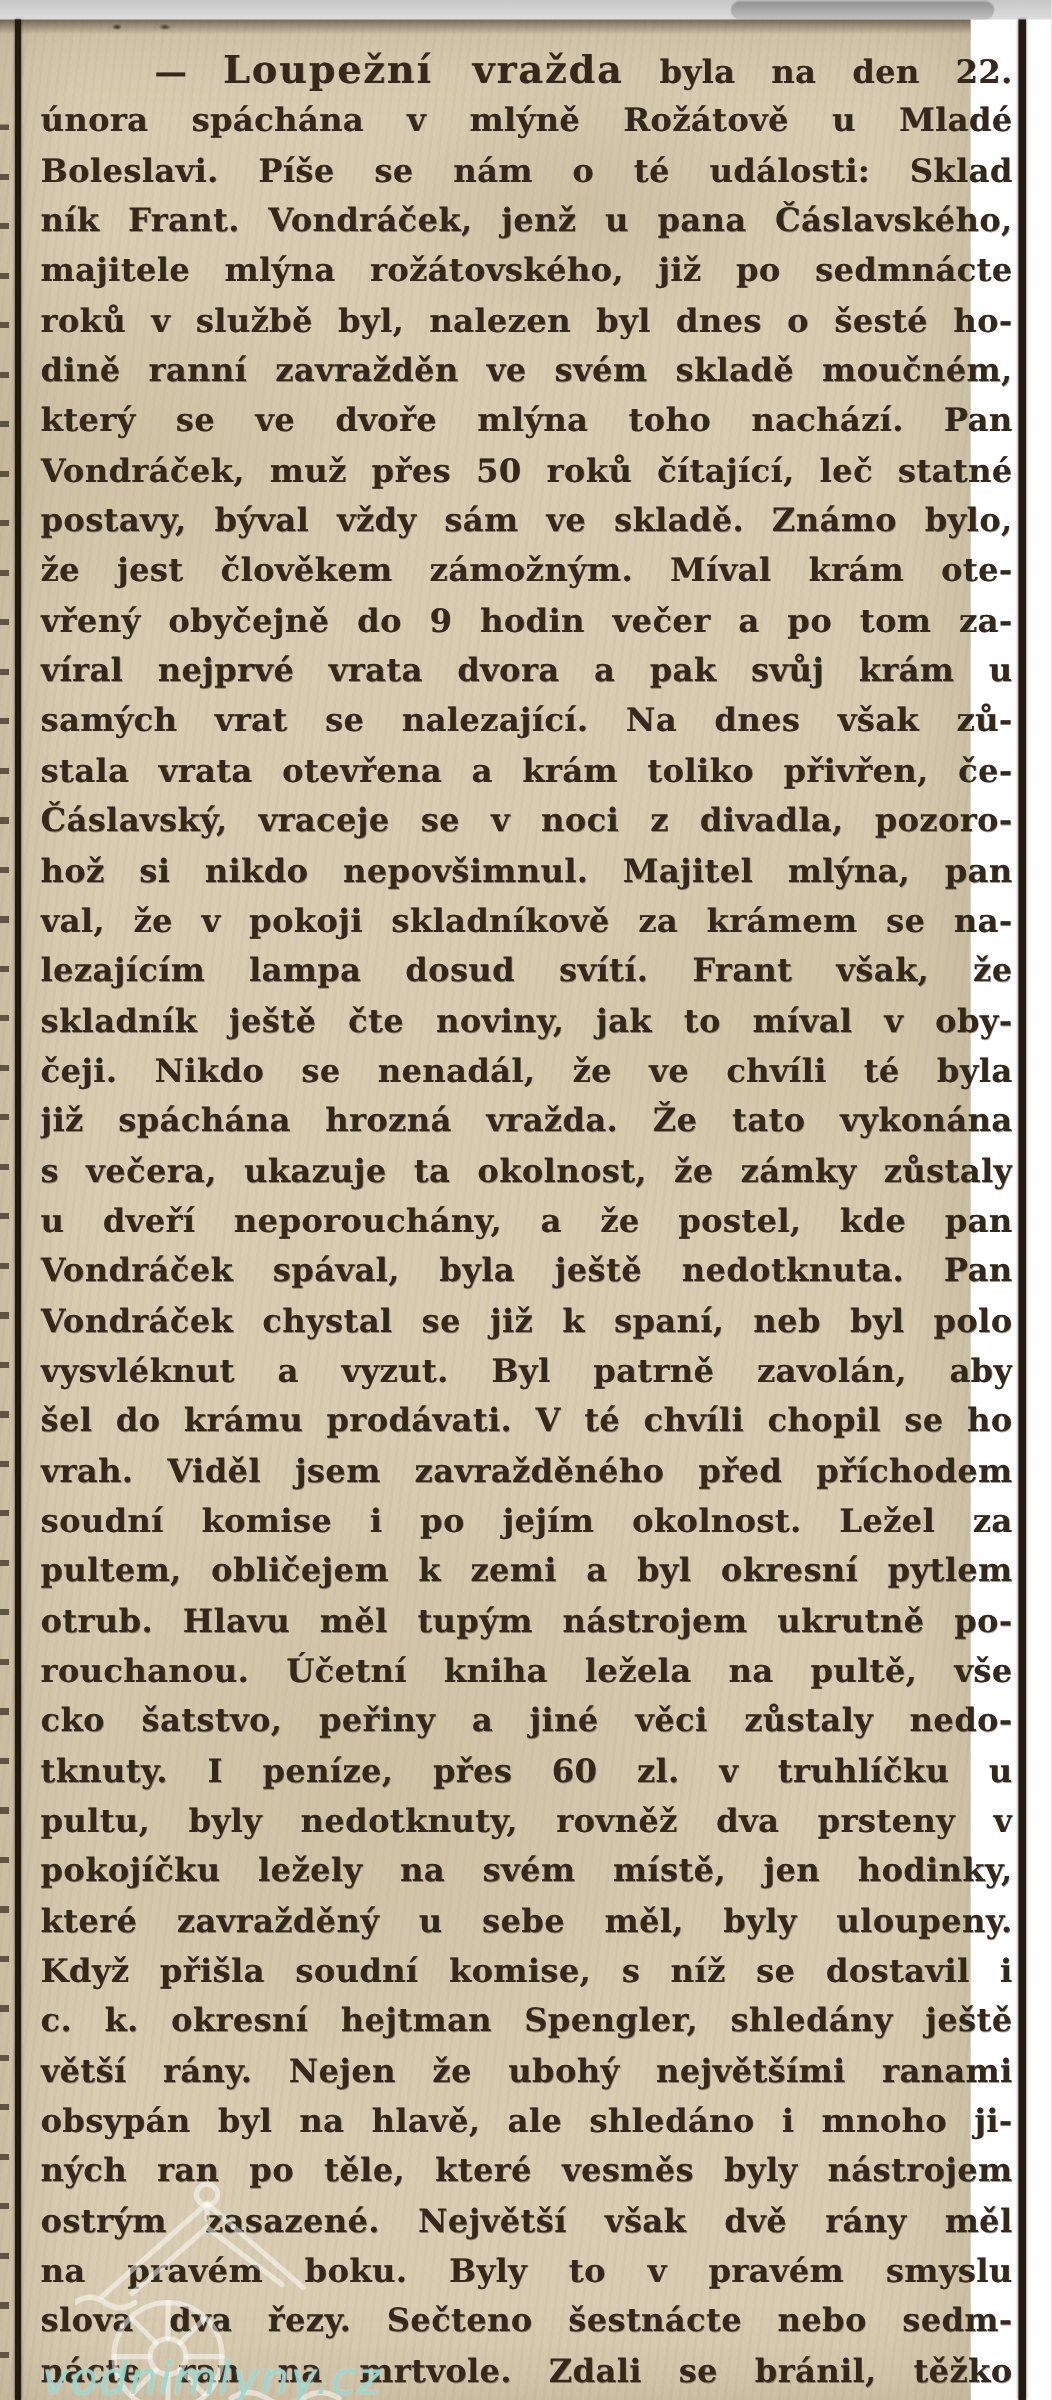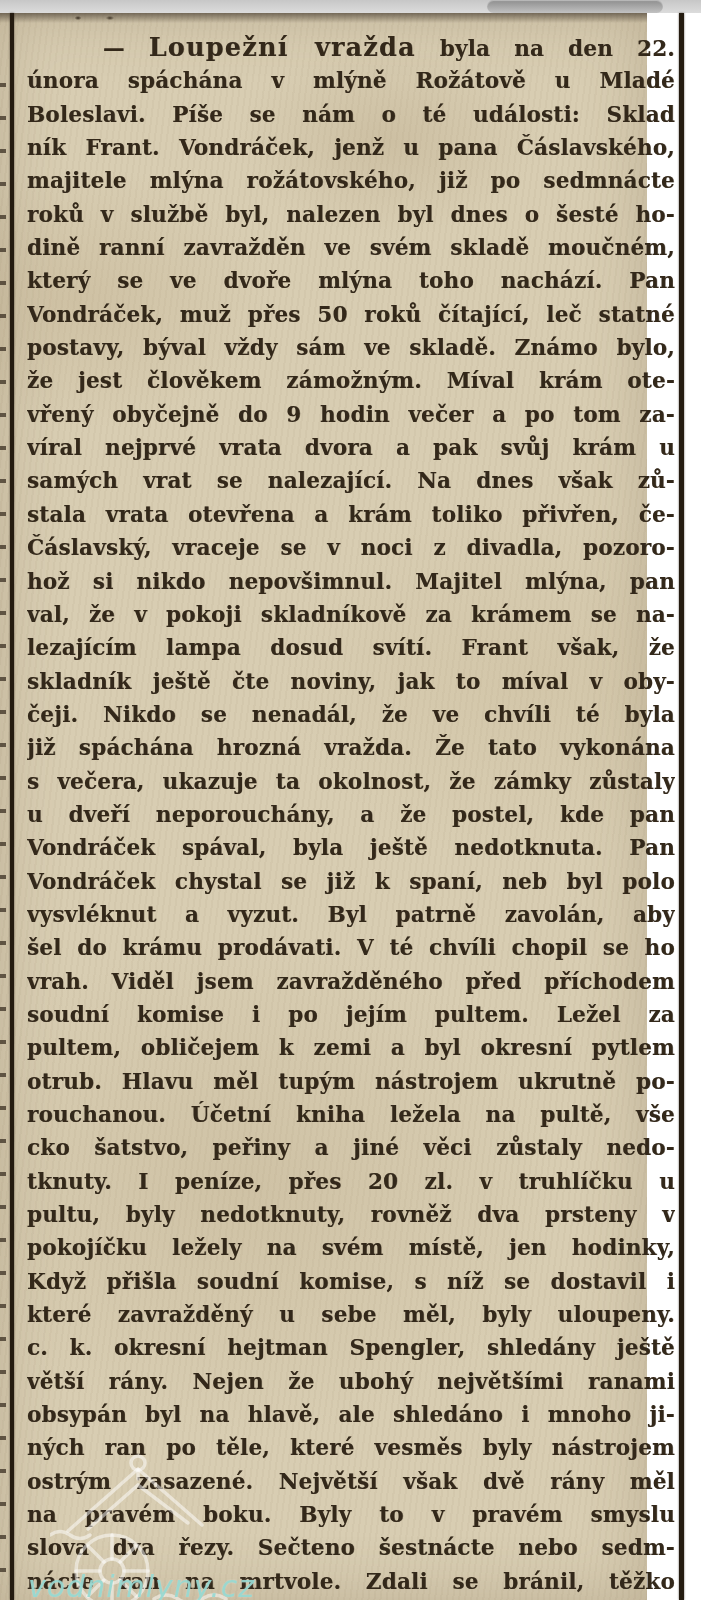--- a/index.html
+++ b/index.html
@@ -117,30 +117,30 @@
         <div class="line">skladník ještě čte noviny, jak to míval v oby-</div>
         <div class="line">čeji. Nikdo se nenadál, že ve chvíli té byla</div>
         <div class="line">již spáchána hrozná vražda. Že tato vykonána</div>
         <div class="line">s večera, ukazuje ta okolnost, že zámky zůstaly</div>
         <div class="line">u dveří neporouchány, a že postel, kde pan</div>
         <div class="line">Vondráček spával, byla ještě nedotknuta. Pan</div>
         <div class="line">Vondráček chystal se již k spaní, neb byl polo</div>
         <div class="line">vysvléknut a vyzut. Byl patrně zavolán, aby</div>
         <div class="line">šel do krámu prodávati. V té chvíli chopil se ho</div>
         <div class="line">vrah. Viděl jsem zavražděného před příchodem</div>
-        <div class="line">soudní komise i po jejím pultem. Ležel za</div>
+        <div class="line">soudní komise i po jejím okolnost. Ležel za</div>
         <div class="line">pultem, obličejem k zemi a byl okresní pytlem</div>
         <div class="line">otrub. Hlavu měl tupým nástrojem ukrutně po-</div>
         <div class="line">rouchanou. Účetní kniha ležela na pultě, vše</div>
         <div class="line">cko šatstvo, peřiny a jiné věci zůstaly nedo-</div>
-        <div class="line">tknuty. I peníze, přes 20 zl. v truhlíčku u</div>
+        <div class="line">tknuty. I peníze, přes 60 zl. v truhlíčku u</div>
         <div class="line">pultu, byly nedotknuty, rovněž dva prsteny v</div>
         <div class="line">pokojíčku ležely na svém místě, jen hodinky,</div>
+        <div class="line">které zavražděný u sebe měl, byly uloupeny.</div>
         <div class="line">Když přišla soudní komise, s níž se dostavil i</div>
-        <div class="line">které zavražděný u sebe měl, byly uloupeny.</div>
         <div class="line">c. k. okresní hejtman Spengler, shledány ještě</div>
         <div class="line">větší rány. Nejen že ubohý největšími ranami</div>
         <div class="line">obsypán byl na hlavě, ale shledáno i mnoho ji-</div>
         <div class="line">ných ran po těle, které vesměs byly nástrojem</div>
         <div class="line">ostrým zasazené. Největší však dvě rány měl</div>
         <div class="line">na pravém boku. Byly to v pravém smyslu</div>
         <div class="line">slova dva řezy. Sečteno šestnácte nebo sedm-</div>
         <div class="line">nácte ran na mrtvole. Zdali se bránil, těžko</div>
       </div>
   </div>

